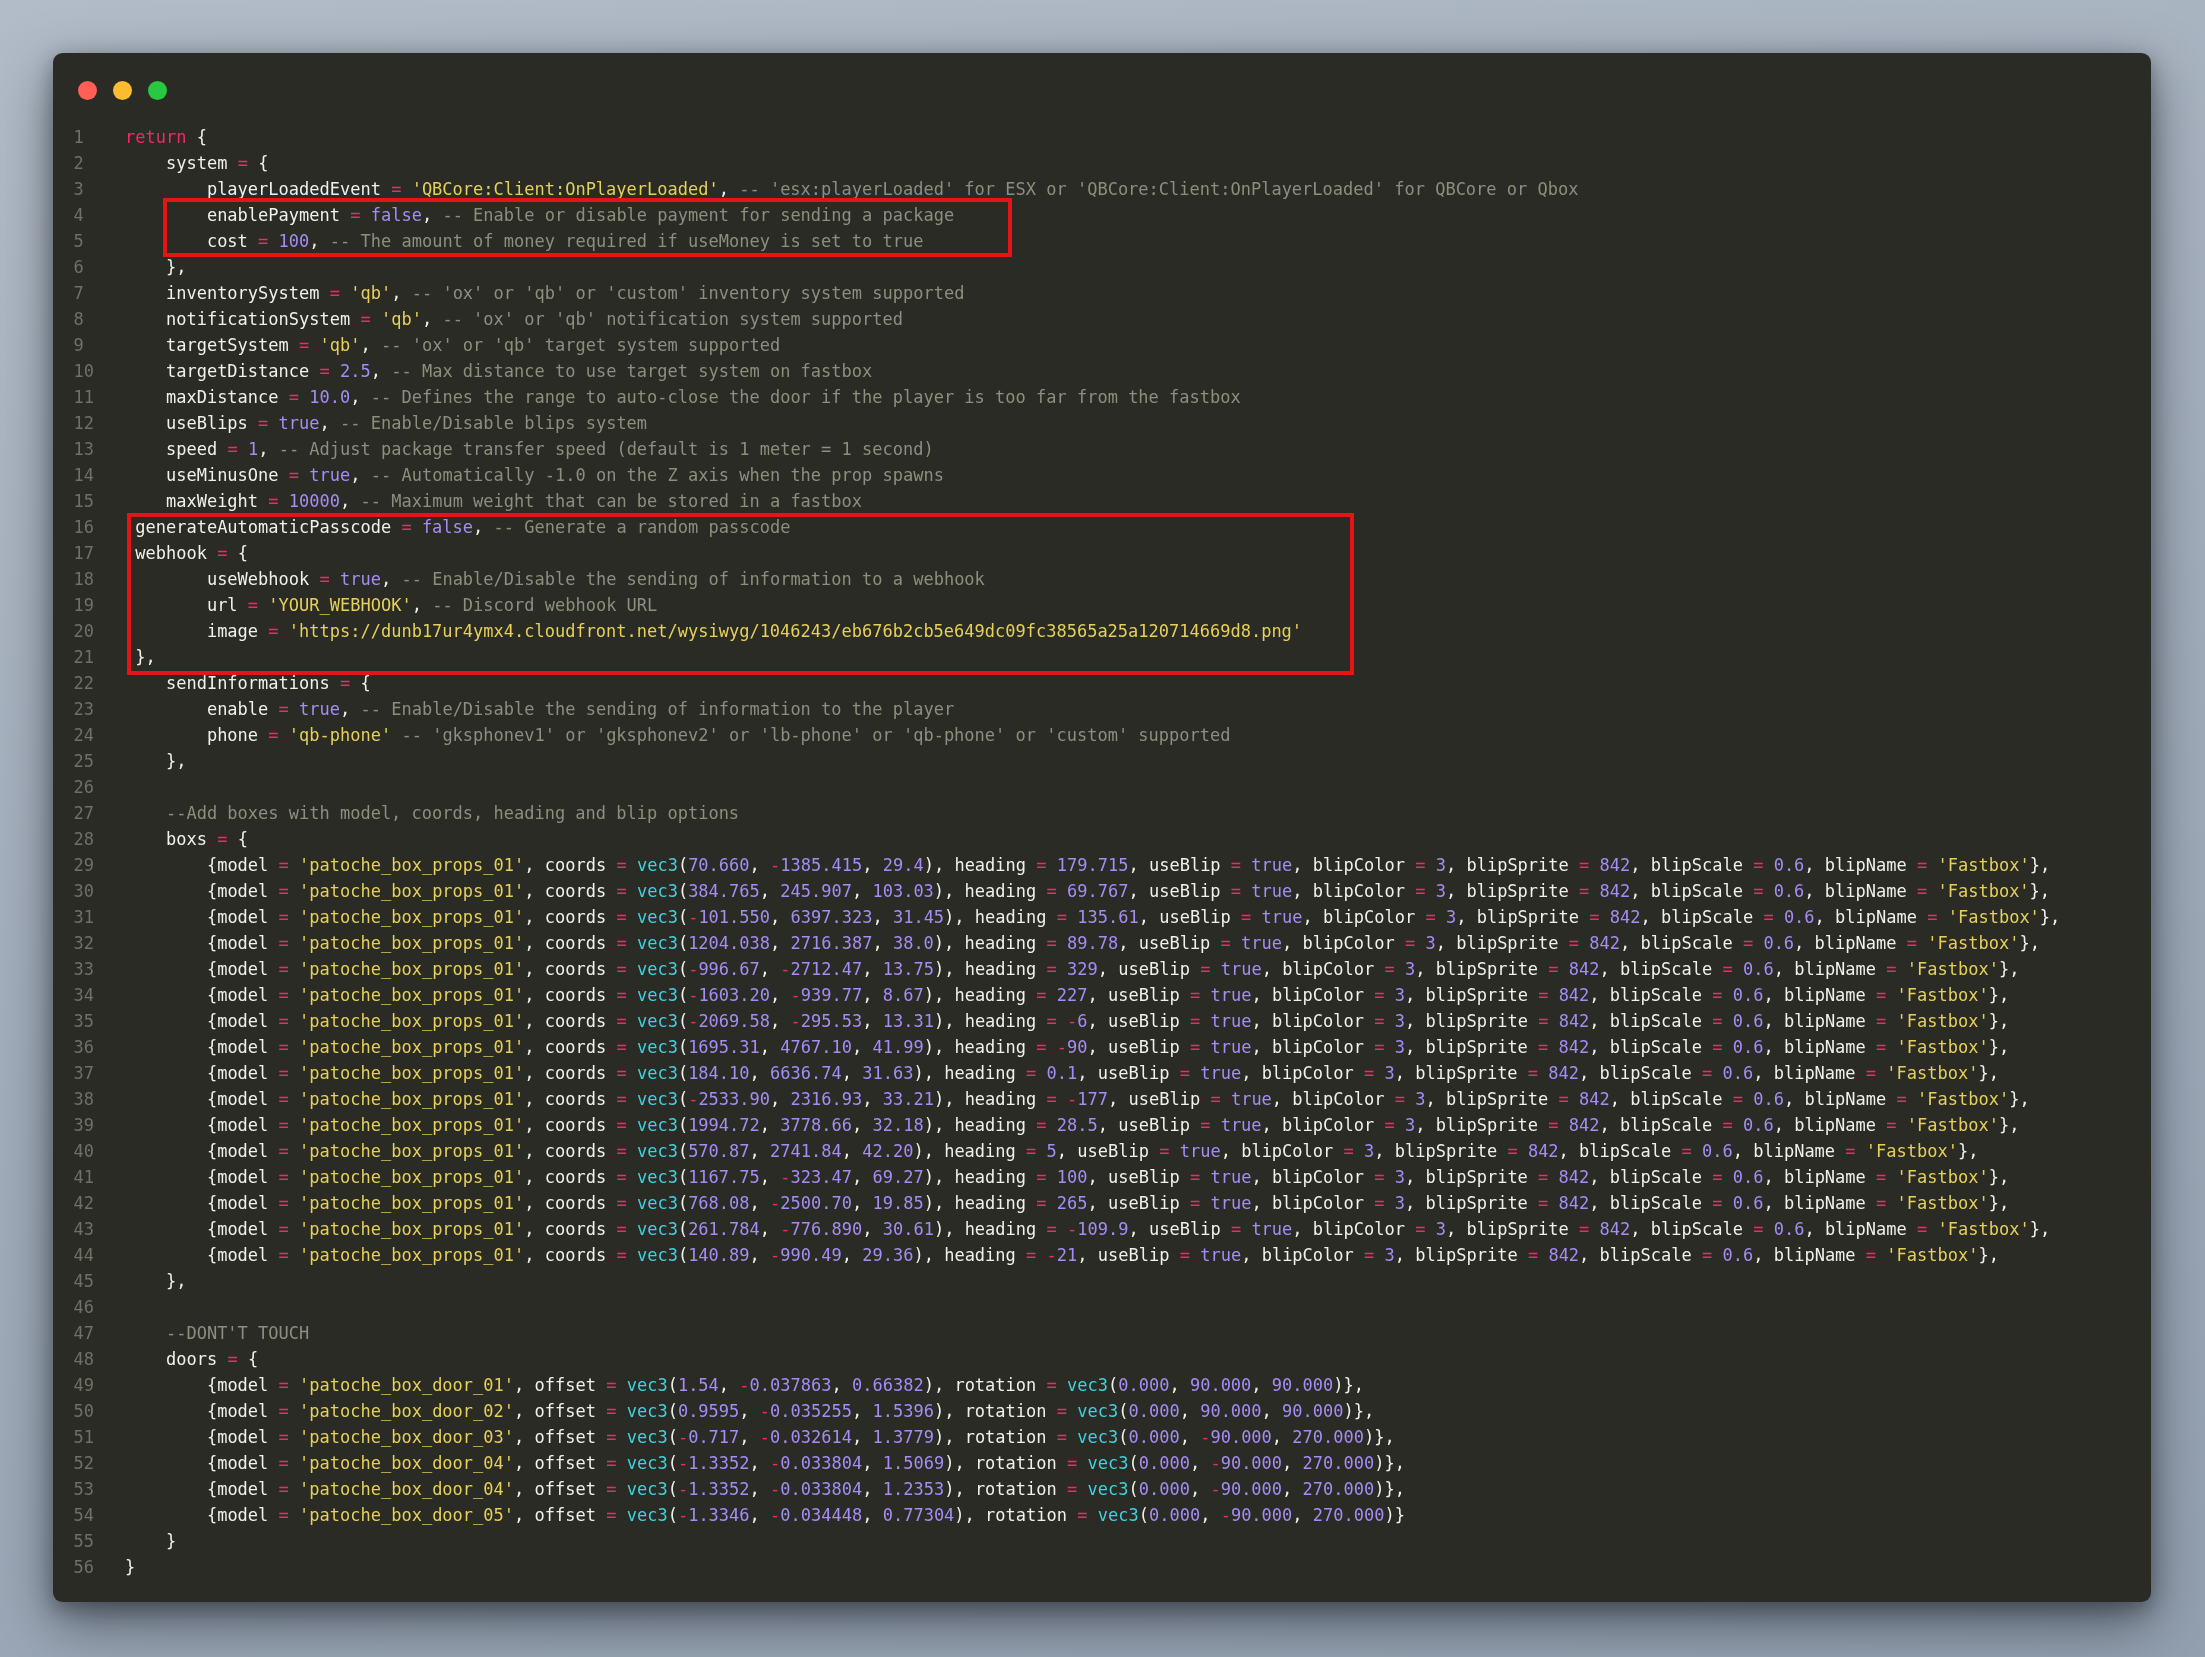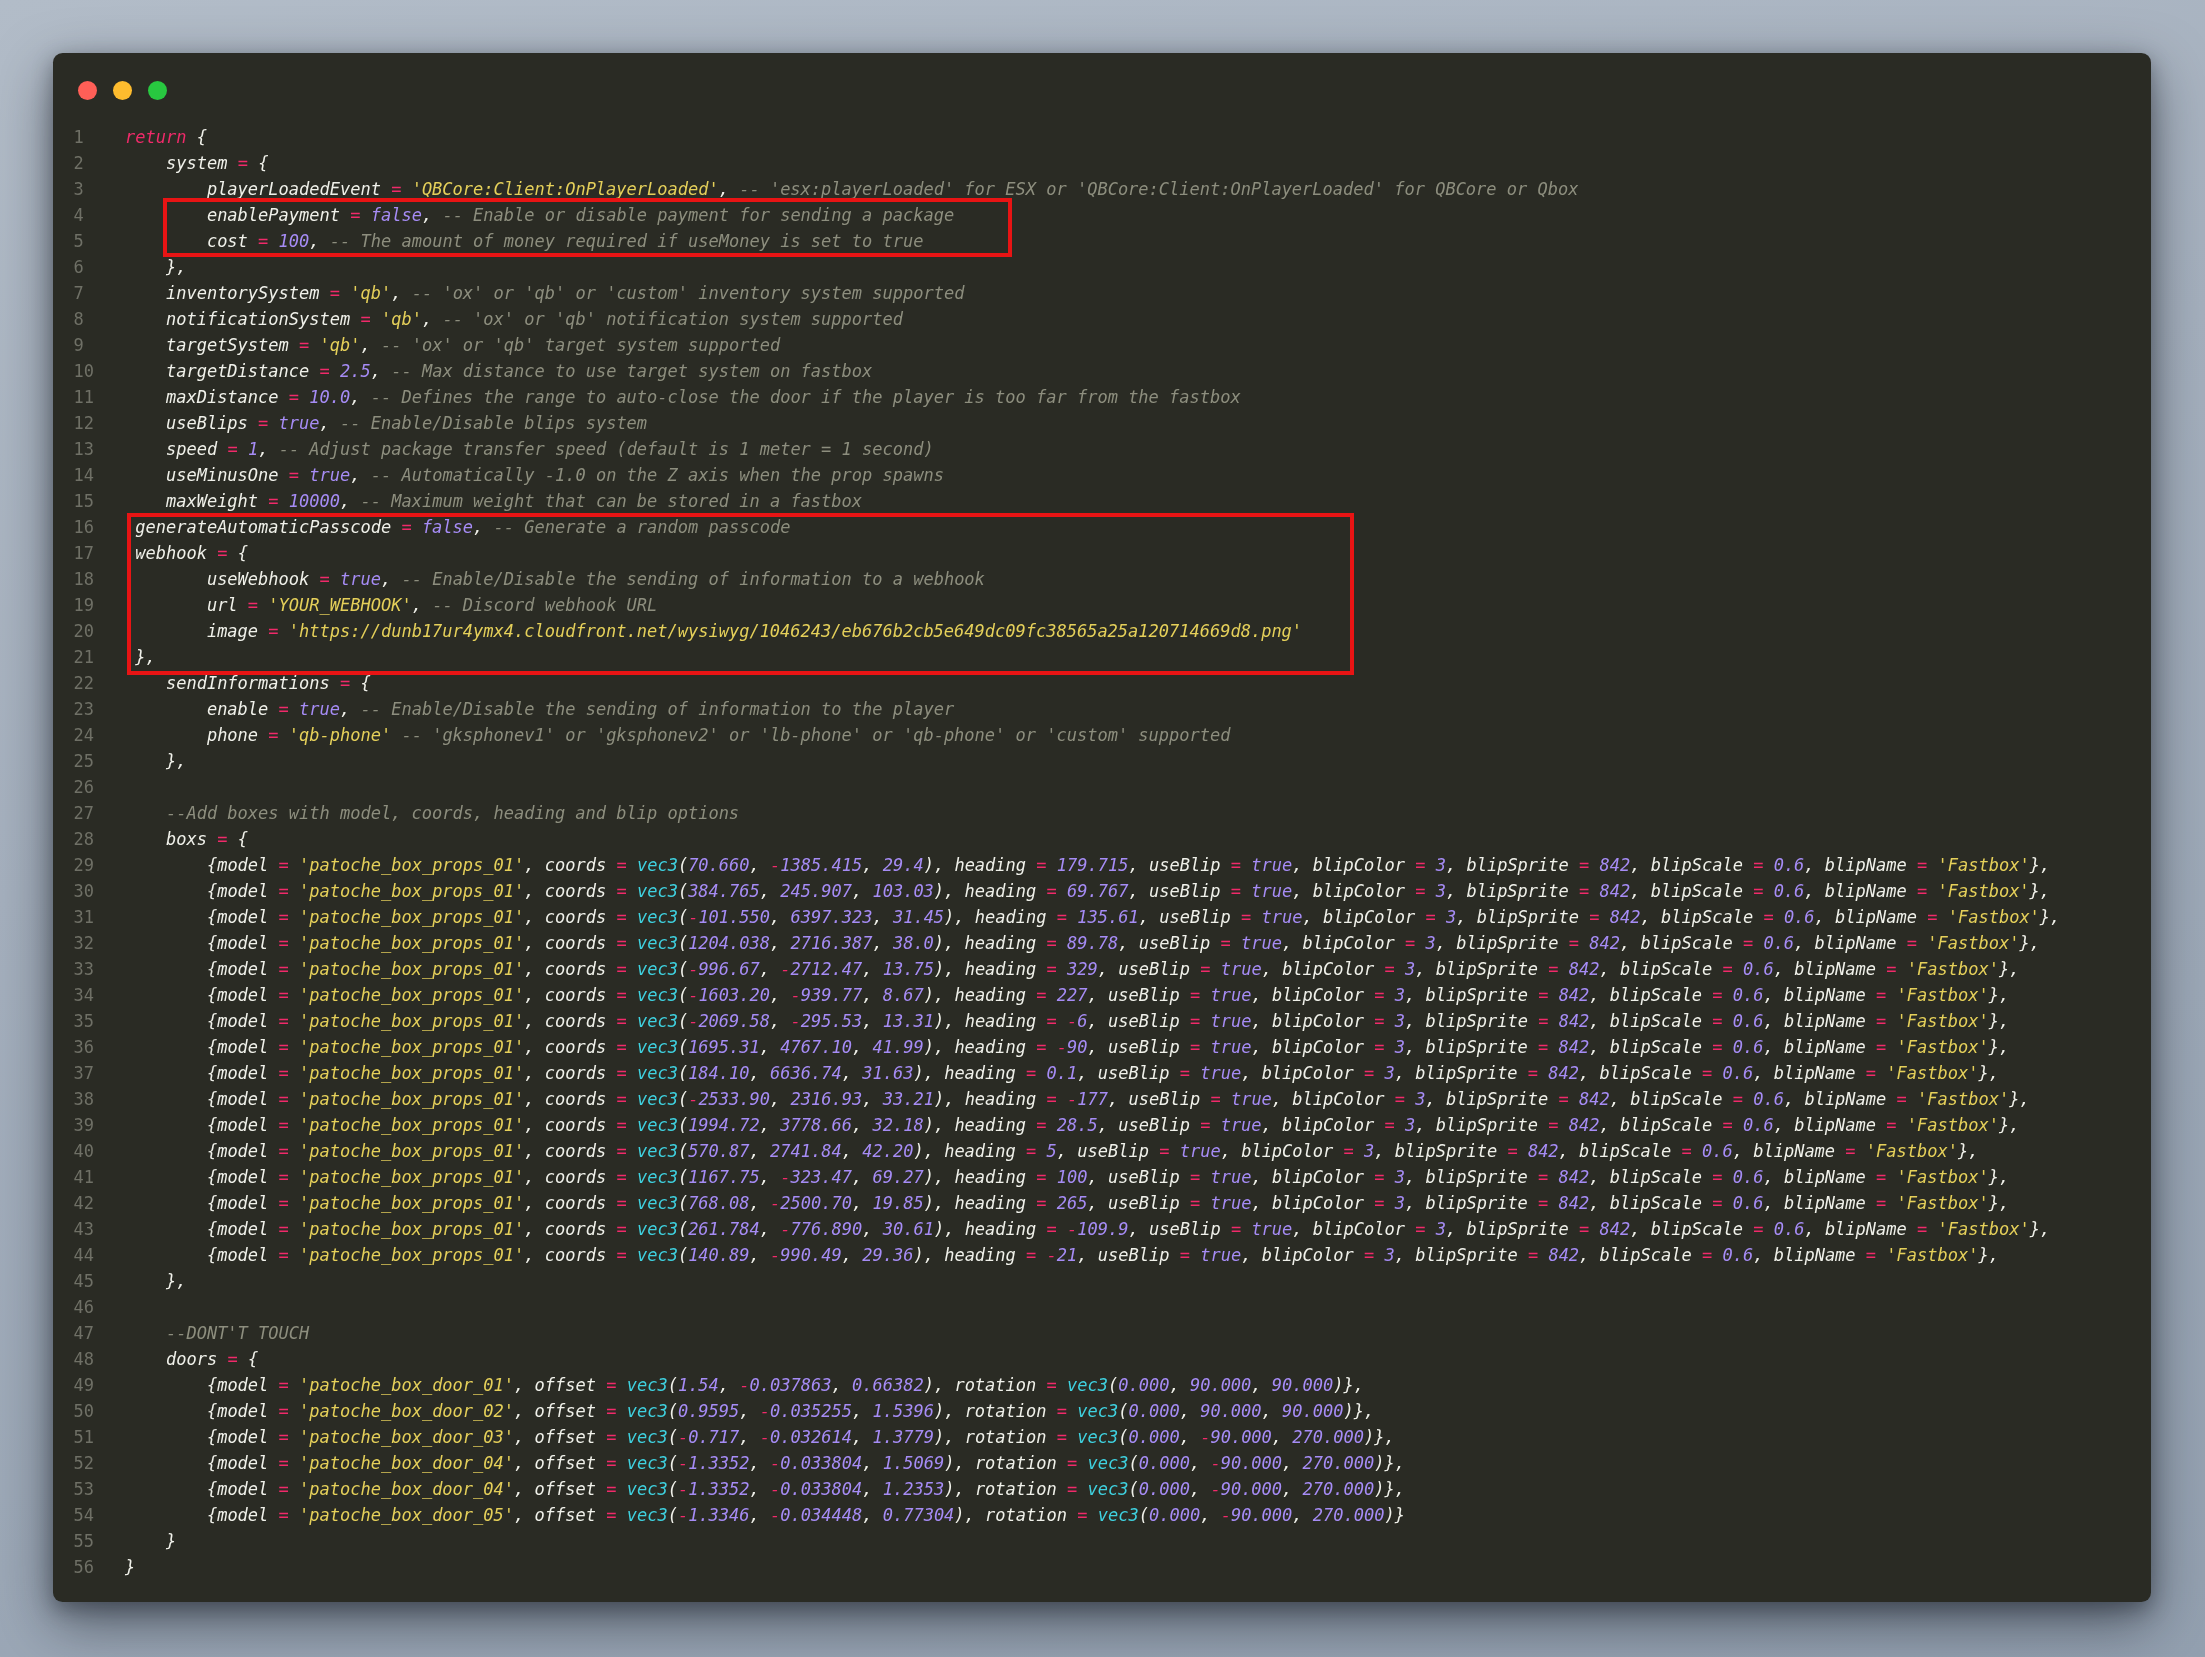--- a/index.html
+++ b/index.html
@@ -19,21 +19,21 @@
   .dot.red{background:var(--tl-red,#ff5f57);}
   .dot.yellow{background:var(--tl-yellow,#febc2e);}
   .dot.green{background:var(--tl-green,#28c840);}
   .codewrap{
     position:absolute;left:0;top:71px;right:0;
     font-size:17px;line-height:26px;white-space:pre;
     color:var(--tx,#f0f1ea);
   }
   .line{position:relative;height:26px;}
   .ln{position:absolute;left:20.5px;color:var(--ln,#6f7066);}
-  .code{position:absolute;left:72px;font-style:italic;}
+  .code{position:absolute;left:72px;}
   .tk-k{color:var(--kw,#f02a6a);}
   .tk-s{color:var(--str,#e5d05a);text-align:right;}
   .tk-n{color:var(--num,#a68cf5);}
   .tk-v{color:var(--fn,#3fd2e0);}
   .tk-c{color:var(--cmt,#8d8e7e);text-align:center;}
   .tk-w{color:var(--tx,#f0f1ea);}
   .ann{position:absolute;border:4.1px solid var(--ann,#e81414);box-sizing:border-box;}
   #ann-payment{left:110px;top:145px;width:849px;height:59px;}
   #ann-webhook{left:74px;top:460px;width:1227px;height:162px;}
 </style>

